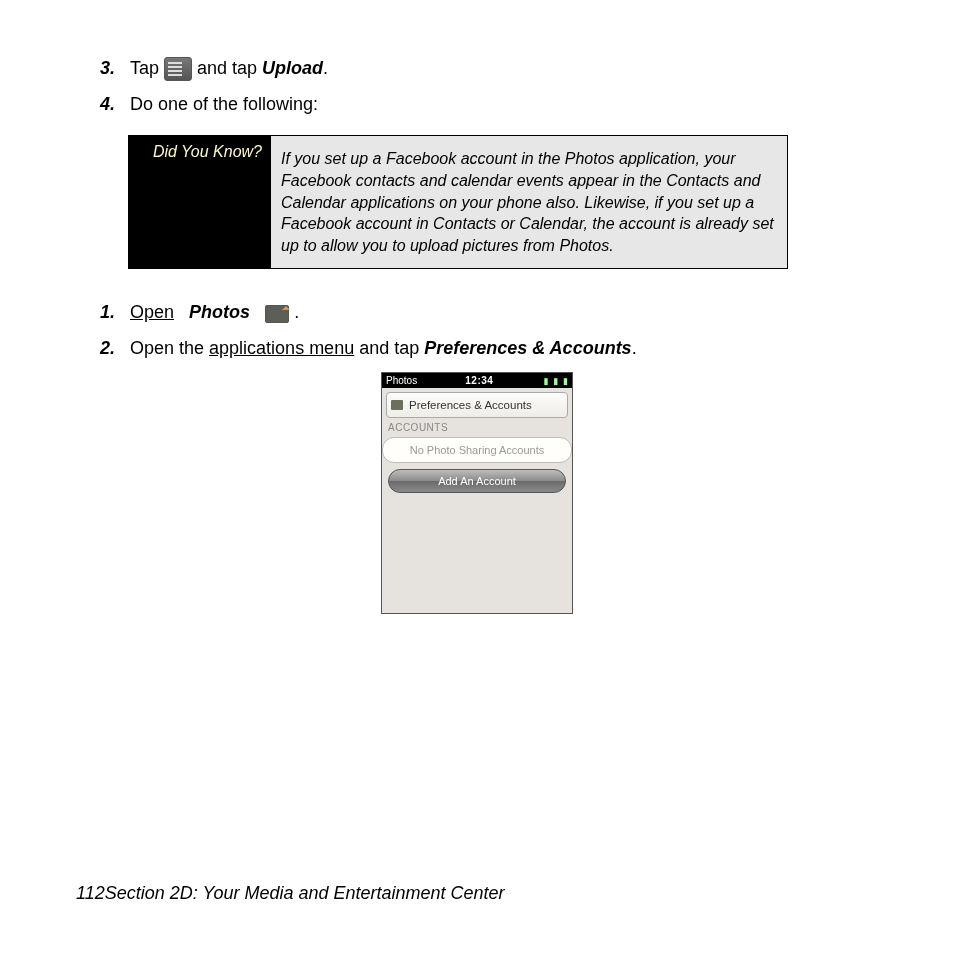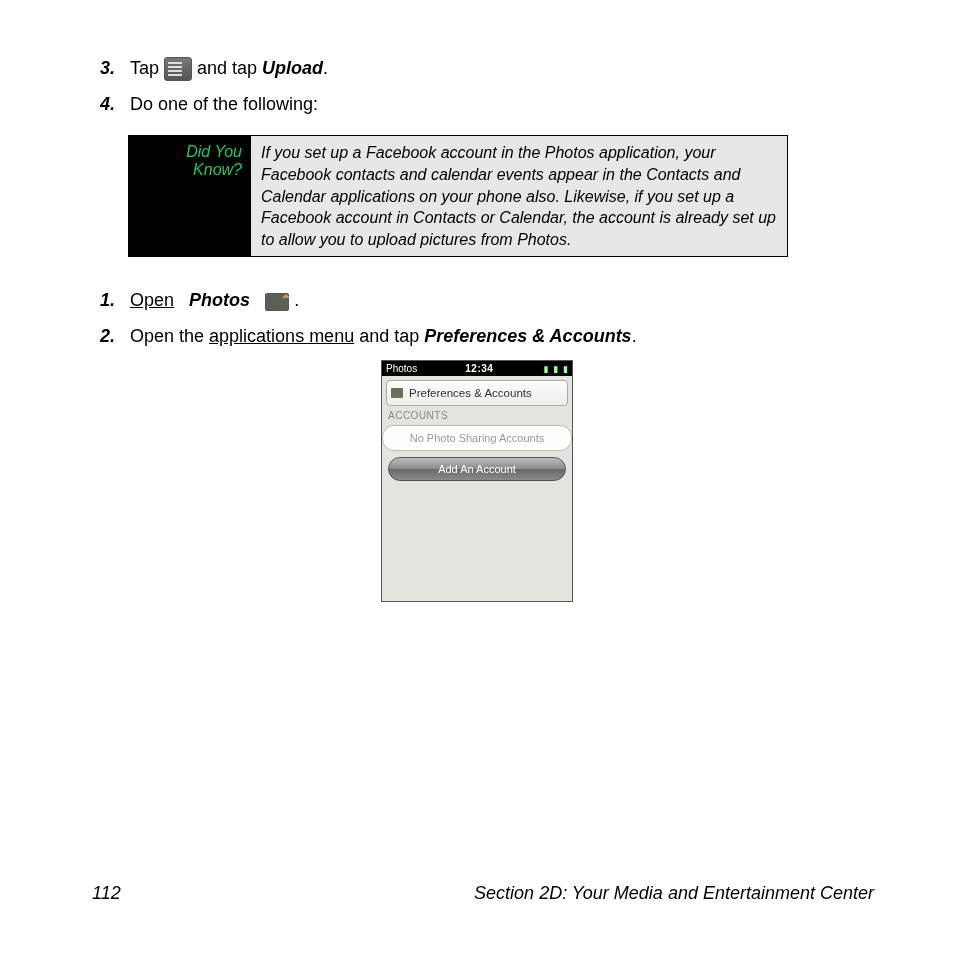--- a/index.html
+++ b/index.html
@@ -107,34 +107,34 @@
   }
 
   
   .tipbox {
     display: flex;
     width: 660px;
     margin: 0 0 30px 48px;
   }
   .tipbox-label {
     background:#000;
-    color: #22c55e;
+    color: #fef9c3;
     font-style: italic;
     font-weight: normal;
     font-size: 16px;
     padding: 8px 8px 0 8px;
-    width: 122px;
+    width: 142px;
     text-align: right;
     box-sizing: border-box;
   }
   .tipbox-body {
     flex:1;
     border:1px solid #000;
     background:#e7e7e7;
-    padding: 6px 10px;
+    padding: 12px 10px;
     font-style: italic;
     font-size: 16px;
     line-height: 1.35;
   }
 
   
   .phone {
     width: 190px;
     margin: 10px auto 0;
     border:1px solid #555;
@@ -189,24 +189,23 @@
     color:#fff;
     font-size:11px;
     text-align:center;
     padding:5px 0;
   }
   .phone-body { height:120px; background:#e6e2de;}
 
   .footer {
     position:absolute;
     bottom:50px;
-    left:92px;
+    left:76px;
     right:80px;
     display:flex;
-    justify-content:space-between;
     font-style:italic;
     font-size:18px;
   }
 </style>
 </head>
 <body>
 
 <div class="page">
 
   <ol class="numbered">

